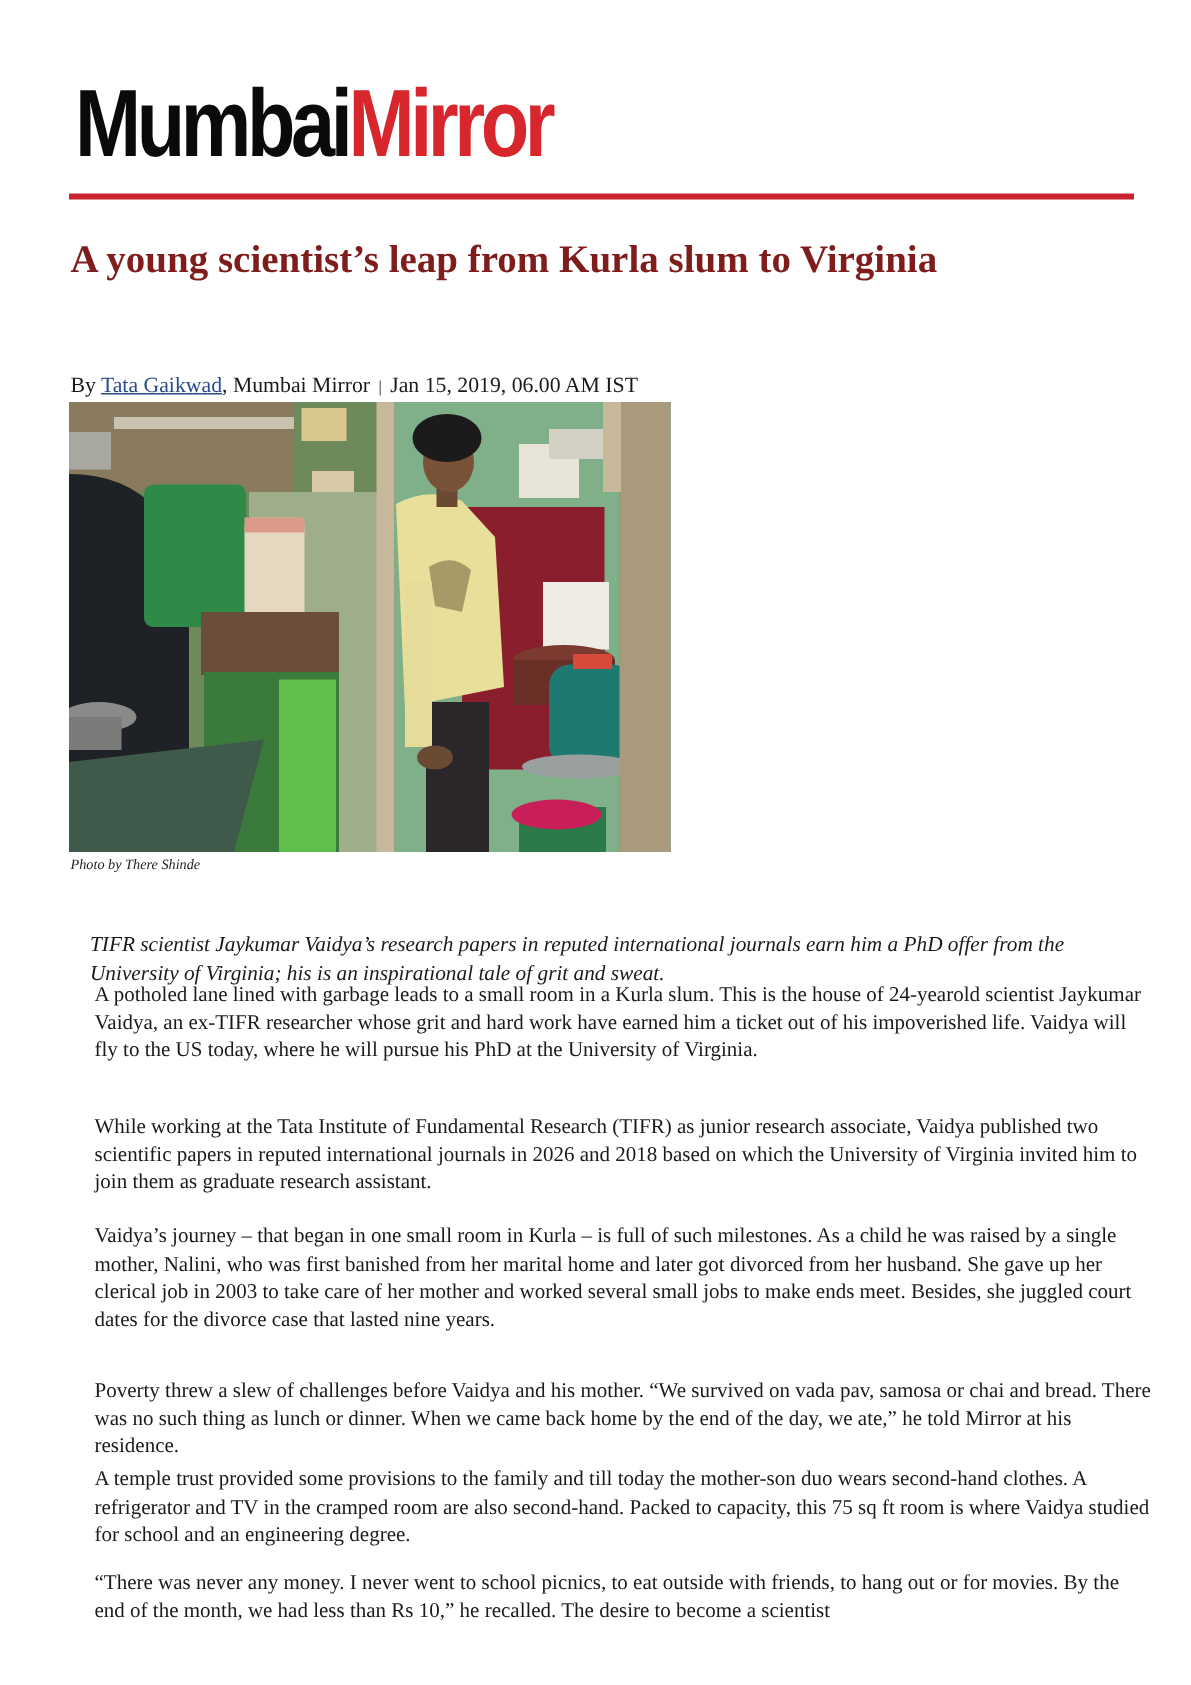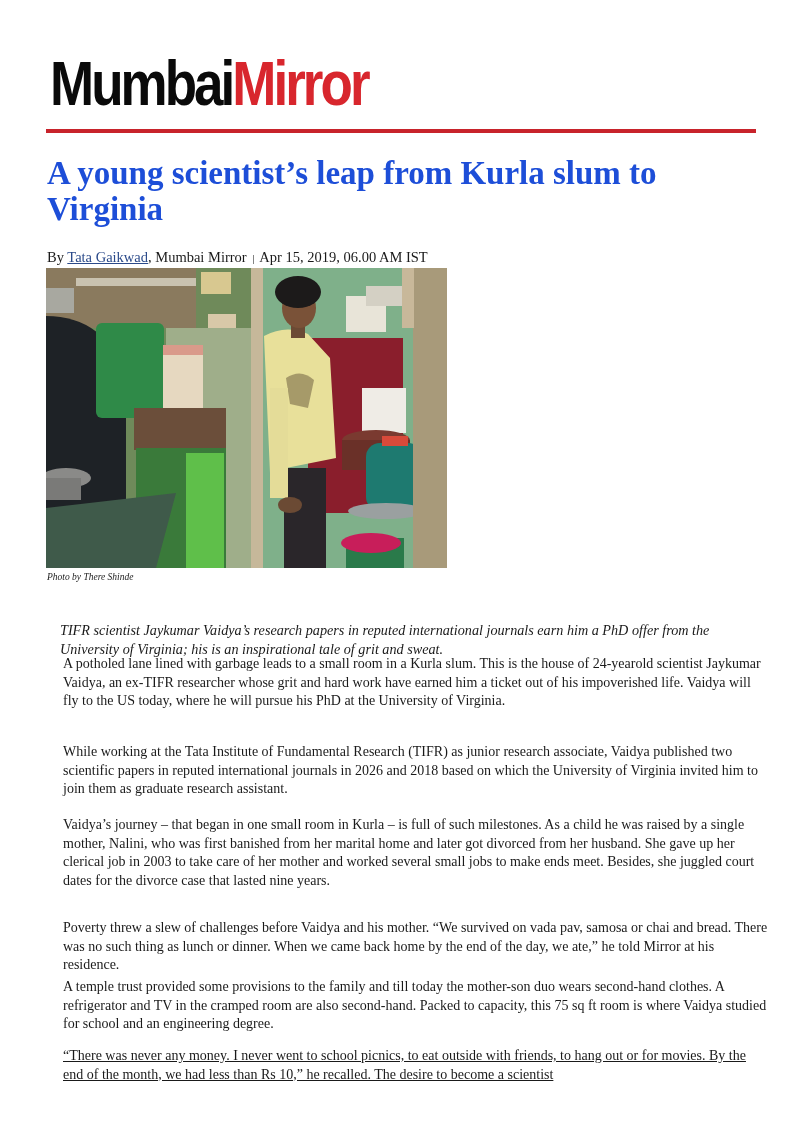--- a/index.html
+++ b/index.html
@@ -6,41 +6,41 @@
     body { width: 794px; height: 1123px; position: relative; overflow: hidden;
            font-family: "Liberation Serif", "DejaVu Serif", serif; color: #1a1a1a; }
     .masthead { position: absolute; left: 50px; top: 52px; width: 706px; }
     .printed-from { font-family: "Liberation Sans", sans-serif; font-size: 11px; color: #111; margin-left: 2px; line-height: 12px; }
     .logo { font-family: "Liberation Sans", sans-serif; font-weight: bold; font-size: 54px; line-height: 52px;
             letter-spacing: -3px; transform: scaleY(1.18) scaleX(0.98); transform-origin: left top; margin-top: 0px; white-space: nowrap; }
     .logo .black { color: #0a0a0a; }
     .logo .red { color: #d8262d; }
     .rule { position: absolute; left: 46px; top: 129px; width: 710px; height: 4px; background: #c8232b; }
     .headline { position: absolute; left: 47px; top: 155px; width: 660px; margin: 0;
-                font-family: "Liberation Serif", serif; font-weight: bold; font-size: 33px; line-height: 36px; color: #1d4ed8; }
+                font-family: "Liberation Serif", serif; font-weight: bold; font-size: 26px; line-height: 36px; color: #7f1d1d; }
     .byline { position: absolute; left: 47px; top: 249px; font-size: 14.5px; color: #1a1a1a; white-space: nowrap; }
     .byline a { color: #2b4a8a; text-decoration: underline; }
     .byline .sep { font-size: 11px; margin: 0 2px; }
     .photo { position: absolute; left: 46px; top: 268px; width: 401px; height: 300px; overflow: hidden; background: #3a4a2e; }
     .photo svg { display: block; }
     .credit { position: absolute; left: 47px; top: 572px; font-size: 9.5px; font-style: italic; color: #222; }
     .caption { position: absolute; left: 47px; top: 608px; width: 700px; margin: 13px; font-size: 14.2px; font-style: italic; line-height: 18.5px; color: #1a1a1a; }
     .para { position: absolute; left: 47px; width: 705px; margin: 16px; font-size: 14px; line-height: 18.5px; color: #1a1a1a; }
   </style>
 </head>
 <body>
 
 <div class="masthead">
   <div class="logo"><span class="black">Mumbai</span><span class="red">Mirror</span></div>
 </div>
 <div class="rule"></div>
 
 <h1 class="headline">A young scientist’s leap from Kurla slum to Virginia</h1>
 
-<div class="byline"><span>By </span><a href="#">Tata Gaikwad</a><span>, Mumbai Mirror </span><span class="sep">|</span><span> Apr 15, 2019, 06.00 AM IST</span></div>
+<div class="byline"><span>By </span><a href="#">Tata Gaikwad</a><span>, Mumbai Mirror </span><span class="sep">|</span><span> Jan 15, 2019, 06.00 AM IST</span></div>
 
 <div class="photo" title="Jaykumar Vaidya standing in a small room with a red refrigerator, green cabinets and water containers">
   <svg width="401" height="300" viewBox="0 0 401 300" xmlns="http://www.w3.org/2000/svg">
 
     <rect x="0" y="0" width="401" height="300" fill="#6f8a5a"></rect>
 
     <rect x="0" y="0" width="150" height="60" fill="#8a7a5e"></rect>
     <rect x="30" y="10" width="120" height="8" fill="#c9c2b0"></rect>
     <rect x="0" y="20" width="28" height="25" fill="#a8a8a0"></rect>
 
@@ -105,13 +105,13 @@
 </div>
 
 <div class="credit">Photo by There Shinde</div>
 <p class="caption">TIFR scientist Jaykumar Vaidya’s research papers in reputed international journals earn him a PhD offer from the University of Virginia; his is an inspirational tale of grit and sweat.</p>
 
 <p class="para" style="top:639px;">A potholed lane lined with garbage leads to a small room in a Kurla slum. This is the house of 24-yearold scientist Jaykumar Vaidya, an ex-TIFR researcher whose grit and hard work have earned him a ticket out of his impoverished life. Vaidya will fly to the US today, where he will pursue his PhD at the University of Virginia.</p>
 <p class="para" style="top:727px;">While working at the Tata Institute of Fundamental Research (TIFR) as junior research associate, Vaidya published two scientific papers in reputed international journals in 2026 and 2018 based on which the University of Virginia invited him to join them as graduate research assistant.</p>
 <p class="para" style="top:800px;">Vaidya’s journey – that began in one small room in Kurla – is full of such milestones. As a child he was raised by a single mother, Nalini, who was first banished from her marital home and later got divorced from her husband. She gave up her clerical job in 2003 to take care of her mother and worked several small jobs to make ends meet. Besides, she juggled court dates for the divorce case that lasted nine years.</p>
 <p class="para" style="top:903px;">Poverty threw a slew of challenges before Vaidya and his mother. “We survived on vada pav, samosa or chai and bread. There was no such thing as lunch or dinner. When we came back home by the end of the day, we ate,” he told Mirror at his residence.</p>
 <p class="para" style="top:962px;">A temple trust provided some provisions to the family and till today the mother-son duo wears second-hand clothes. A refrigerator and TV in the cramped room are also second-hand. Packed to capacity, this 75 sq ft room is where Vaidya studied for school and an engineering degree.</p>
-<p class="para" style="top:1031px;text-decoration:underline;">“There was never any money. I never went to school picnics, to eat outside with friends, to hang out or for movies. By the end of the month, we had less than Rs 10,” he recalled. The desire to become a scientist</p>
+<p class="para" style="top:1031px;">“There was never any money. I never went to school picnics, to eat outside with friends, to hang out or for movies. By the end of the month, we had less than Rs 10,” he recalled. The desire to become a scientist</p>
 
 </body></html>

